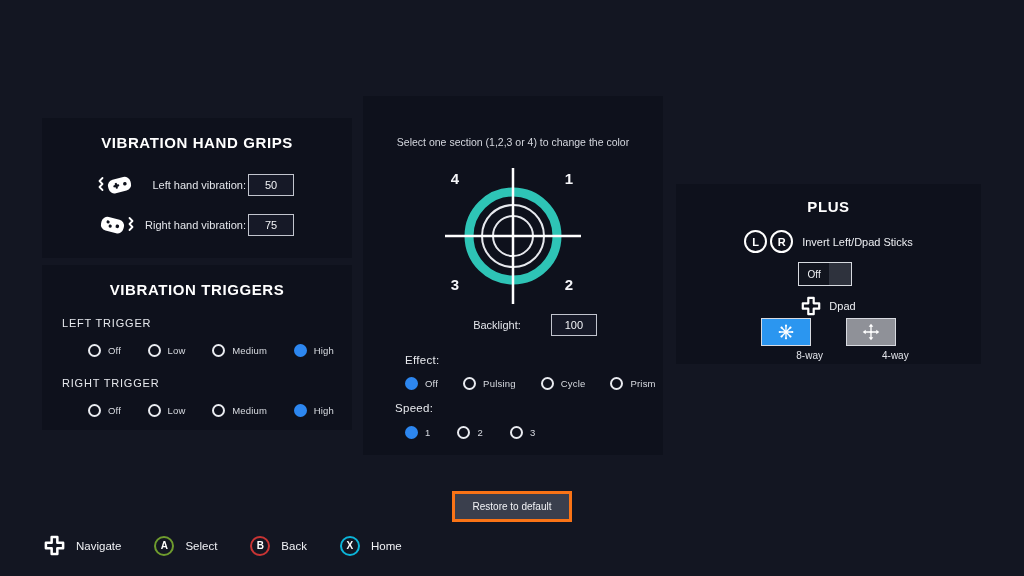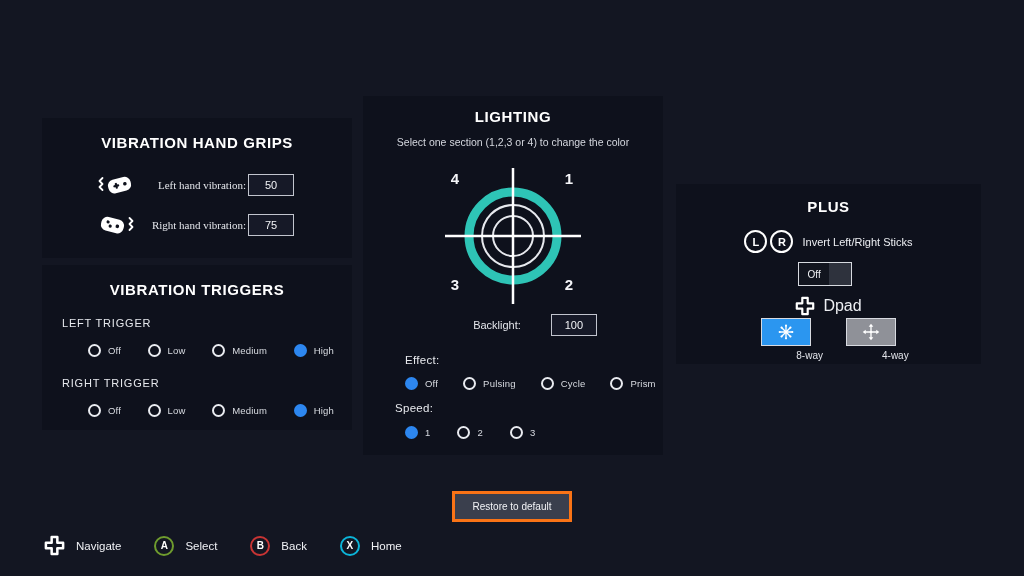--- a/index.html
+++ b/index.html
@@ -32,21 +32,21 @@
   
   .value-box { display:inline-flex; align-items:center; justify-content:center; width:46px; height:22px;
                border:1px solid #c2c5ce; background:#161927; font-size:11px; color:#f2f3f6; }
 
   
   .p-grips h2 { top:16px; }
   .grip-row { position:absolute; left:56px; right:58px; height:26px; display:flex; align-items:center; }
   .grip-row.r1 { top:54px; }
   .grip-row.r2 { top:94px; }
   .grip-icon { width:40px; display:flex; align-items:center; }
-  .grip-label { flex:1; text-align:right; font-size:11px; color:#e4e6eb; margin-right:2px;font-family:Liberation Serif, serif; }
+  .grip-label { flex:1; text-align:right; font-size:11px; color:#e4e6eb; margin-right:2px; }
 
   
   .opt { display:inline-flex; align-items:center; gap:7px; cursor:pointer; }
   .radio { width:13px; height:13px; border-radius:50%; border:2px solid #e9ebf0; background:transparent; flex:0 0 auto; }
   .radio.on { border-color:#2d87f0; background:#2d87f0; }
   .opt em { font-style:normal; font-size:9.5px; color:#d9dce2; letter-spacing:.2px; }
 
   
   .p-triggers h2 { top:16px; }
   .trig-label { position:absolute; left:20px; font-size:11px; letter-spacing:.8px; color:#e6e8ed; }
@@ -76,21 +76,21 @@
   .invert-row { position:absolute; left:0; right:0; top:46px; display:flex; align-items:center; justify-content:center; gap:9px; }
   .lr-circle { display:inline-flex; align-items:center; justify-content:center; width:23px; height:23px; border-radius:50%;
                border:2.5px solid #fff; font-size:11px; font-weight:800; color:#fff; }
   .lr-pair { display:flex; gap:3px; }
   .invert-row .lbl { font-size:11px; color:#eceef2; }
   .off-toggle { position:absolute; left:122px; top:78px; width:54px; height:24px; border:1.5px solid #d7dae0;
                 display:flex; cursor:pointer; }
   .off-toggle .off-txt { flex:0 0 58%; display:flex; align-items:center; justify-content:center; font-size:10px; color:#f0f1f4; background:#12151f; }
   .off-toggle .off-fill { flex:1; background:#2e323d; }
   .dpad-row { position:absolute; left:0; right:0; top:112px; display:flex; align-items:center; justify-content:center; gap:8px; }
-  .dpad-row .lbl { font-size:16px; color:#eceef2; }
+  .dpad-row .lbl { font-size:11px; color:#eceef2; }
   .modes { position:absolute; left:0; right:0; top:134px; display:flex; justify-content:center; gap:11px; }
   .mode { display:flex; flex-direction:column; align-items:center; gap:4px; cursor:pointer; }
   .mode-btn { width:50px; height:28px; display:flex; align-items:center; justify-content:center; border:1px solid #d7dae0; }
   .mode-btn.blue { background:#2b96f0; }
   .mode-btn.gray { background:#8f9198; }
   .mode .lbl { font-size:10px; color:#e2e4ea;padding-left:48px; }
 
   
   .restore { position:absolute; left:452px; top:491px; width:120px; height:31px; background:#3a3f4d;
              border:3px solid #f97316; color:#f2f3f6; font-size:10px; font-family:inherit; cursor:pointer; }
@@ -179,21 +179,20 @@
           <em>Medium</em>
         </span>
       <span class="opt">
           <i class="radio on"></i>
           <em>High</em>
         </span>
     </div>
   </section>
 
   <section class="panel p-lighting">
-    <h2>LIGHTING</h2>
     <div class="light-sub">Select one section (1,2,3 or 4) to change the color</div>
 
     <div class="target-zone">
       <svg width="136" height="136" viewBox="0 0 136 136">
         <circle cx="68" cy="68" r="44" fill="none" stroke="#2ec4b6" stroke-width="9"></circle>
         <circle cx="68" cy="68" r="31" fill="none" stroke="#e7e9ee" stroke-width="2"></circle>
         <circle cx="68" cy="68" r="20" fill="none" stroke="#e7e9ee" stroke-width="2"></circle>
         <line x1="68" y1="0" x2="68" y2="136" stroke="#ffffff" stroke-width="2.5"></line>
         <line x1="0" y1="68" x2="136" y2="68" stroke="#ffffff" stroke-width="2.5"></line>
       </svg>
@@ -245,21 +244,21 @@
     </div>
   </section>
 
   <section class="panel p-plus">
     <h2>PLUS</h2>
     <div class="invert-row">
       <span class="lr-pair">
         <span class="lr-circle">L</span>
         <span class="lr-circle">R</span>
       </span>
-      <span class="lbl">Invert Left/Right Sticks</span>
+      <span class="lbl">Invert Left/Dpad Sticks</span>
     </div>
     <div class="off-toggle">
       <span class="off-txt">Off</span>
       <span class="off-fill"></span>
     </div>
     <div class="dpad-row">
       <svg width="20" height="20" viewBox="0 0 20 20">
         <path d="M7.3 1.8 h5.4 v5.5 h5.5 v5.4 h-5.5 v5.5 h-5.4 v-5.5 h-5.5 v-5.4 h5.5 z" fill="none" stroke="#fff" stroke-width="2.2" stroke-linejoin="round"></path>
       </svg>
       <span class="lbl">Dpad</span>

